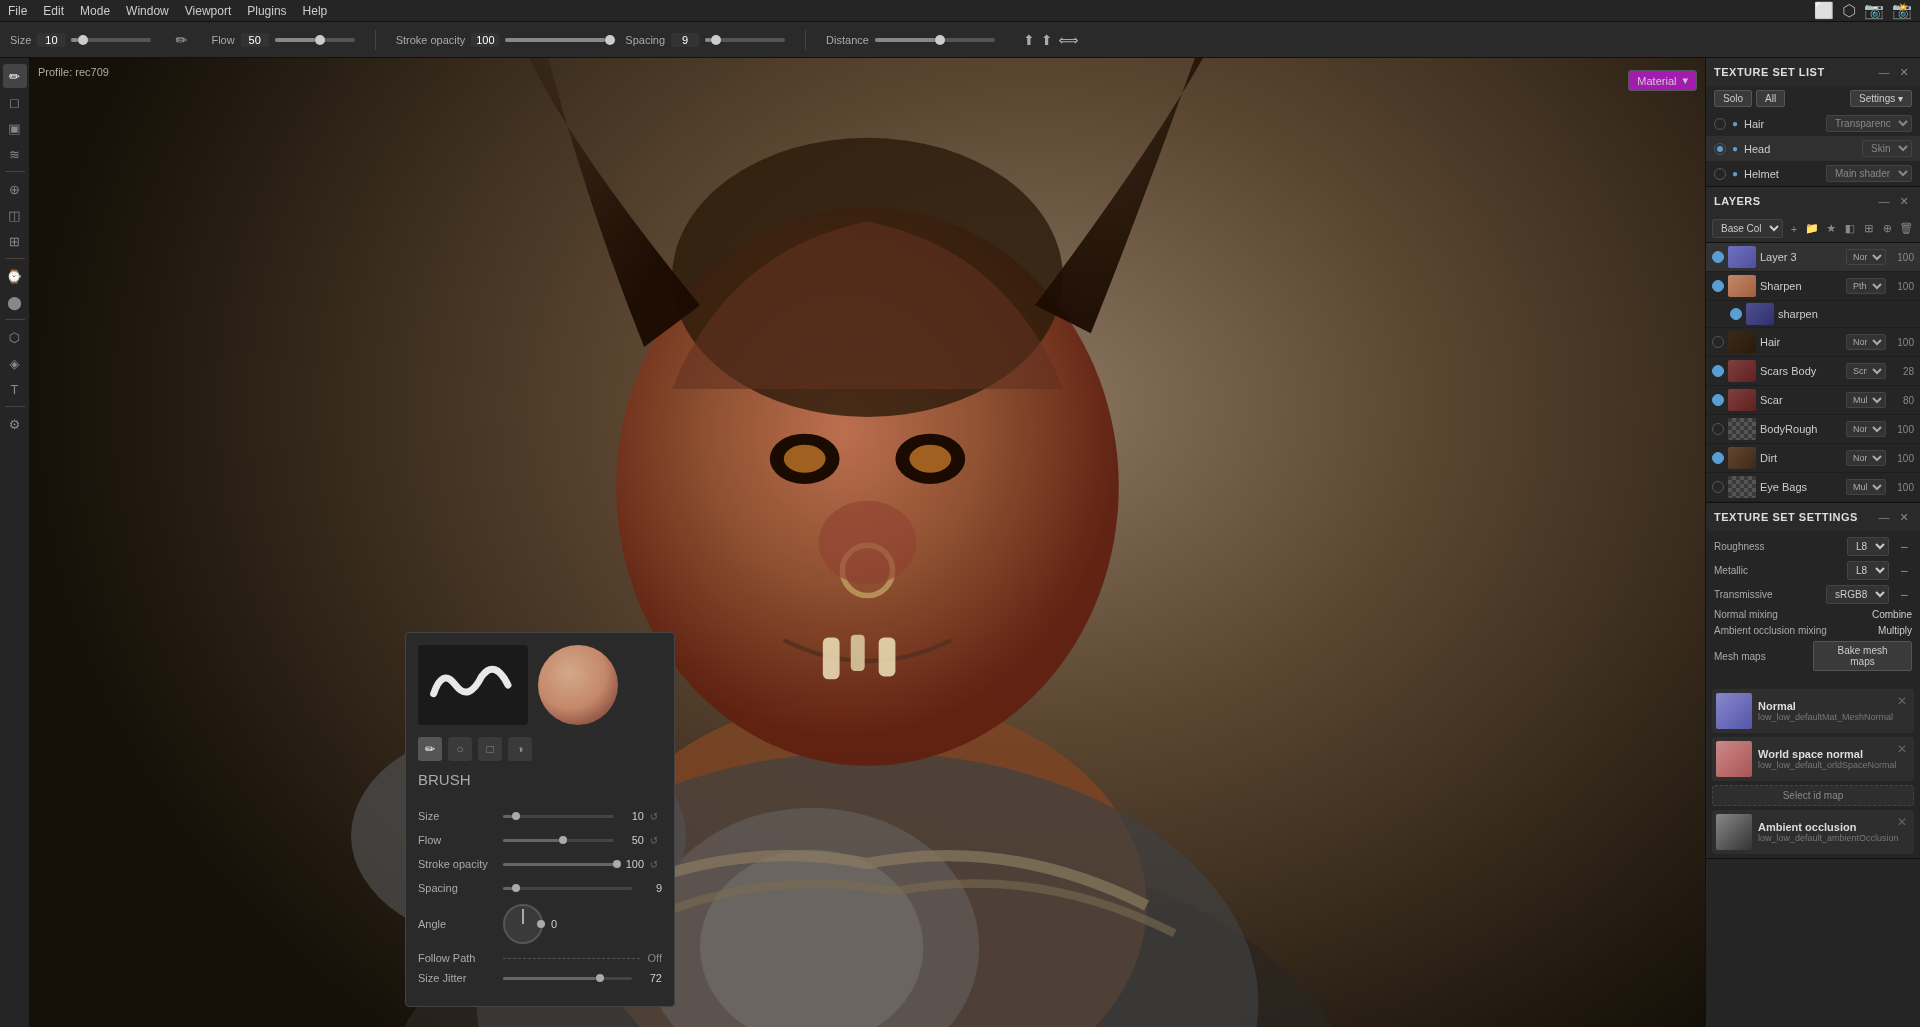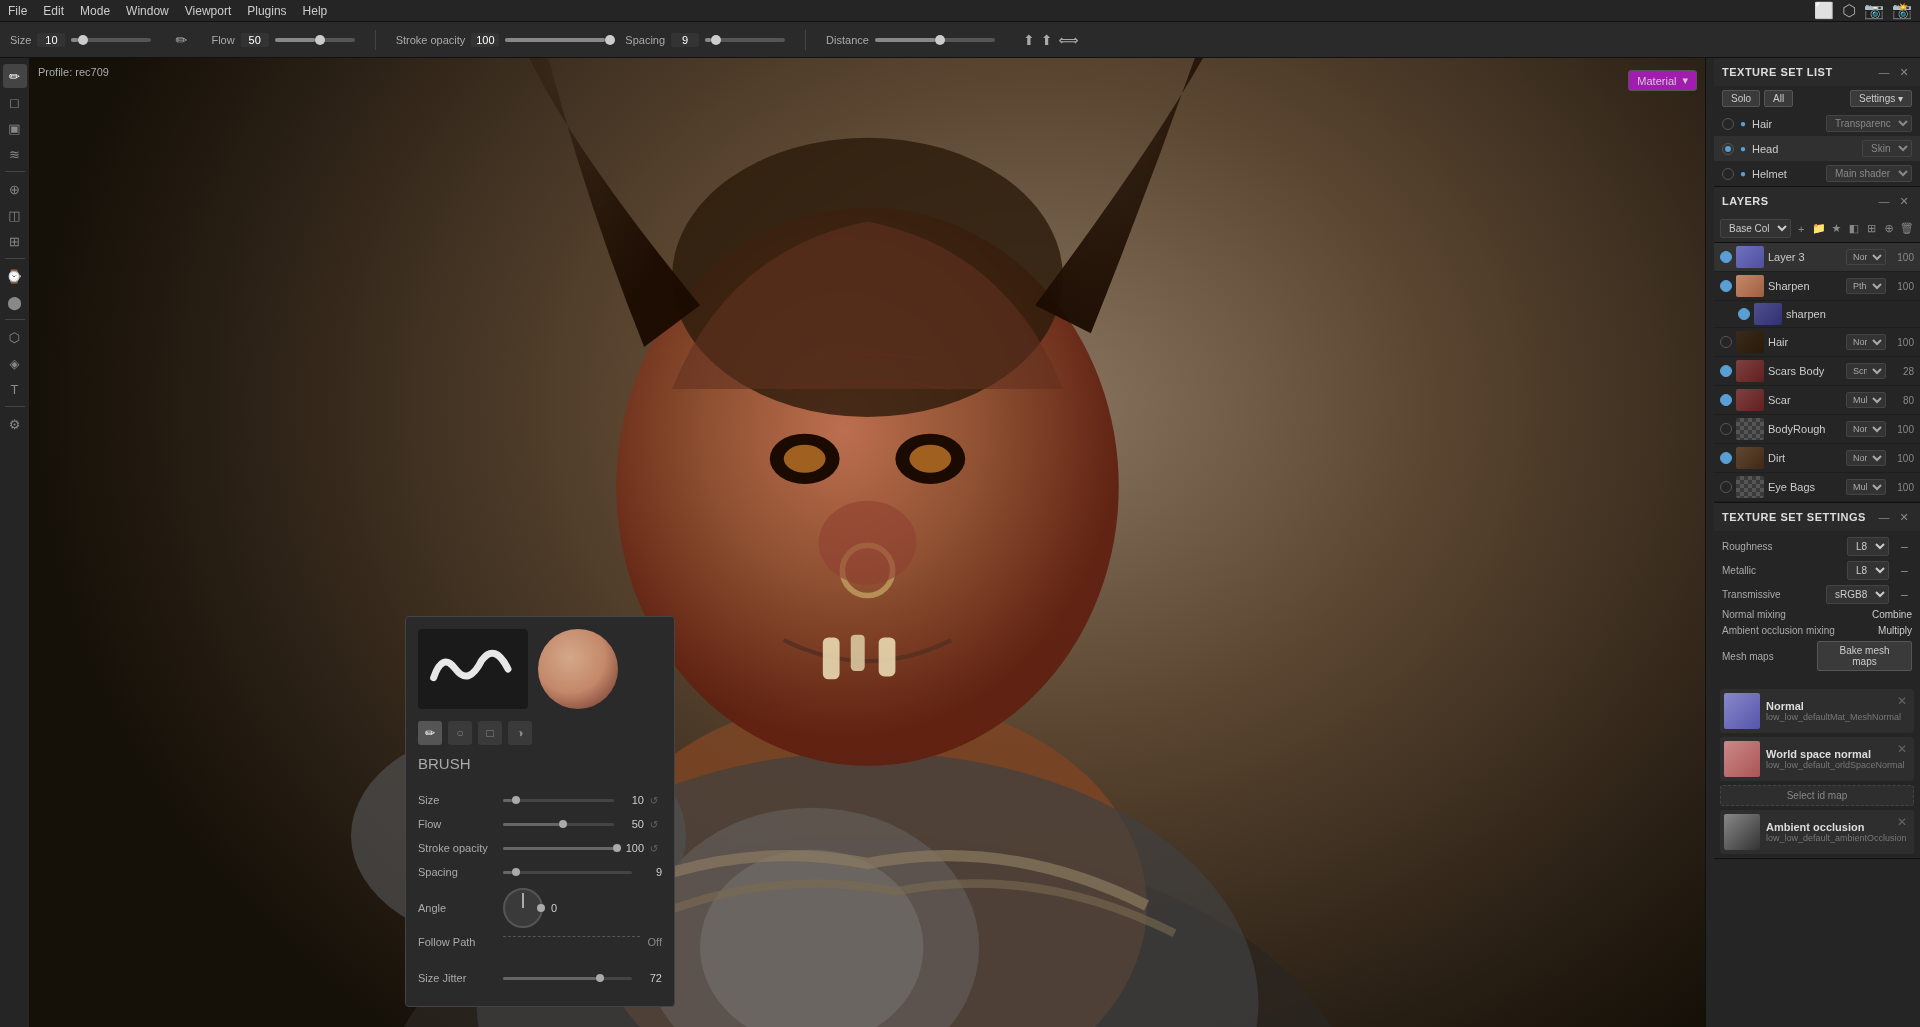--- a/index.html
+++ b/index.html
@@ -322,21 +322,22 @@
       top: 50%;
       transform: translateY(-50%);
     }
     .brush-angle-value {
       margin-left: 8px;
       color: #ccc;
       font-size: 11px;
     }
     .brush-follow-path {
       display: flex;
-      margin-bottom: 22px;
+      align-items: center;
+      margin-bottom: 6px;
     }
     .brush-follow-label {
       width: 85px;
       color: #aaa;
       font-size: 11px;
     }
     .brush-follow-dashes {
       flex: 1;
       height: 1px;
       border-top: 1px dashed #555;
@@ -349,21 +350,20 @@
 
     
     .right-panels {
       width: 215px;
       background: #252525;
       border-left: 1px solid #111;
       display: flex;
       flex-direction: column;
       flex-shrink: 0;
       overflow-y: auto;
-      padding-left: 8px;
     }
     .right-panels::-webkit-scrollbar { width: 4px; }
     .right-panels::-webkit-scrollbar-track { background: #1a1a1a; }
     .right-panels::-webkit-scrollbar-thumb { background: #444; border-radius: 2px; }
 
     
     .panel {
       border-bottom: 1px solid #111;
     }
     .panel-header {

